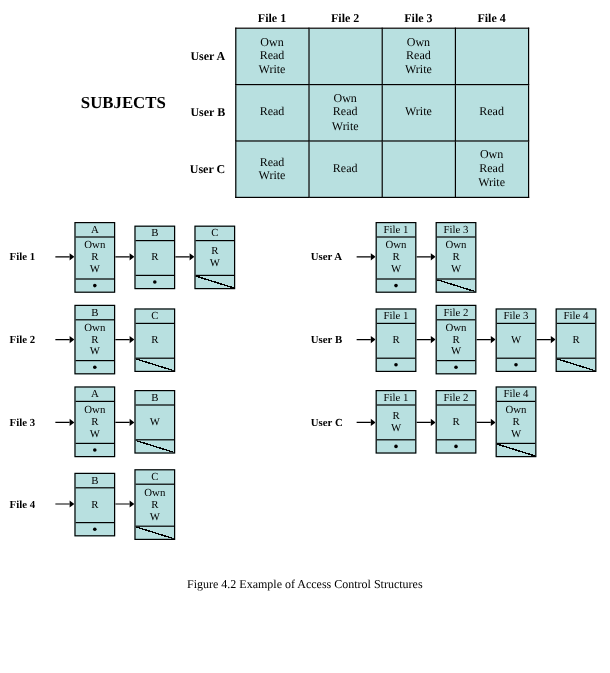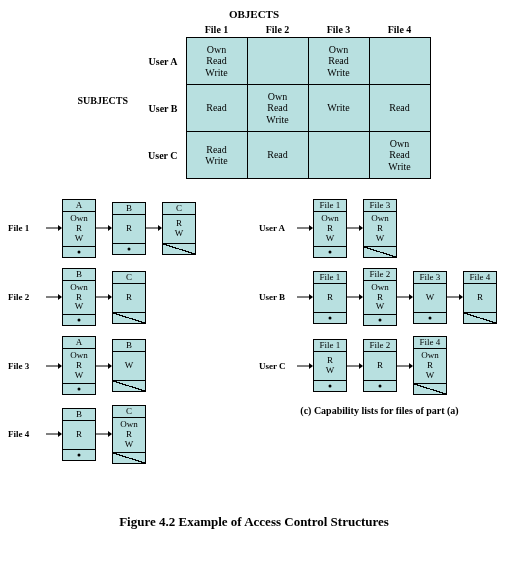--- a/index.html
+++ b/index.html
@@ -20,21 +20,21 @@
     font-size: 11px;
     margin-bottom: 2px;
   }
   .matrix-wrap {
     display: inline-flex;
     align-items: center;
     gap: 12px;
   }
   .subjects-label {
     font-weight: bold;
-    font-size: 10px;
+    font-size: 14px;
   }
   .matrix-table {
     border-collapse: collapse;
   }
   .matrix-table th {
     font-weight: bold;
     font-size: 10px;
     padding: 2px 6px;
     border: none;
   }
@@ -132,30 +132,29 @@
     left: 0; right: 0; top: 0; bottom: 0;
     background: linear-gradient(to top right, transparent 47%, #000 47%, #000 53%, transparent 53%);
   }
   .sub-caption {
     font-weight: bold;
     font-size: 10px;
     margin-top: 6px;
   }
   .figure-title {
     text-align: center;
-    font-weight: bold;
-    font-size: 13px;
-    margin-top: 40px;
+    font-weight: normal;
+    font-size: 10px;
+    margin-top: 22px;
   }
 </style>
 </head>
 <body>
 
 <div class="matrix-section">
-  <div class="objects-label">OBJECTS</div>
   <div class="matrix-wrap">
     <div class="subjects-label">SUBJECTS</div>
     <table class="matrix-table">
       <tbody>
           <tr>
         <th></th>
         <th>File 1</th>
         <th>File 2</th>
         <th>File 3</th>
         <th>File 4</th>
@@ -489,17 +488,16 @@
         <div class="node">
           <div class="head">File 4</div>
           <div class="body">
             <div>Own</div>
             <div>R</div>
             <div>W</div>
           </div>
           <div class="ptr nil"></div>
         </div>
       </div>
-      <div class="sub-caption" style="text-align: center;">(c) Capability lists for files of part (a)</div>
     </div>
 </div>
 
 <div class="figure-title">Figure 4.2  Example of Access Control Structures</div>
 
 </body></html>

